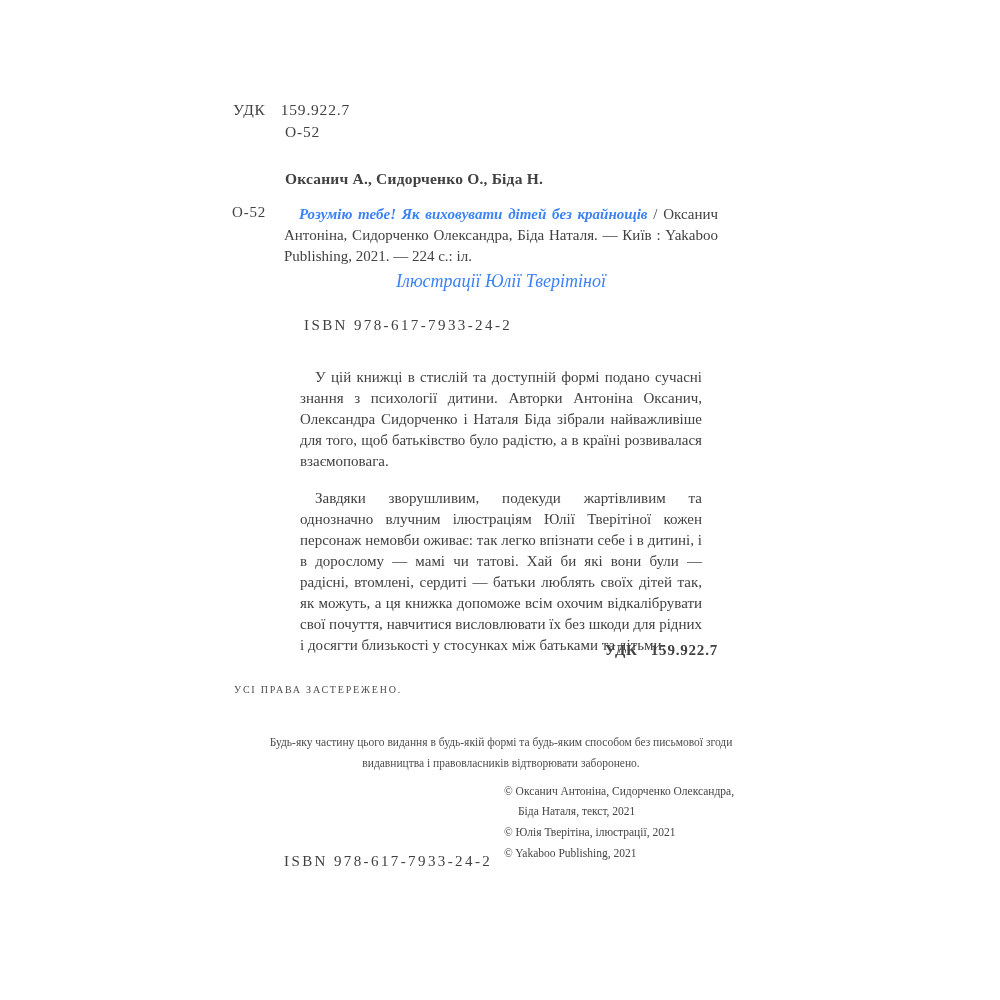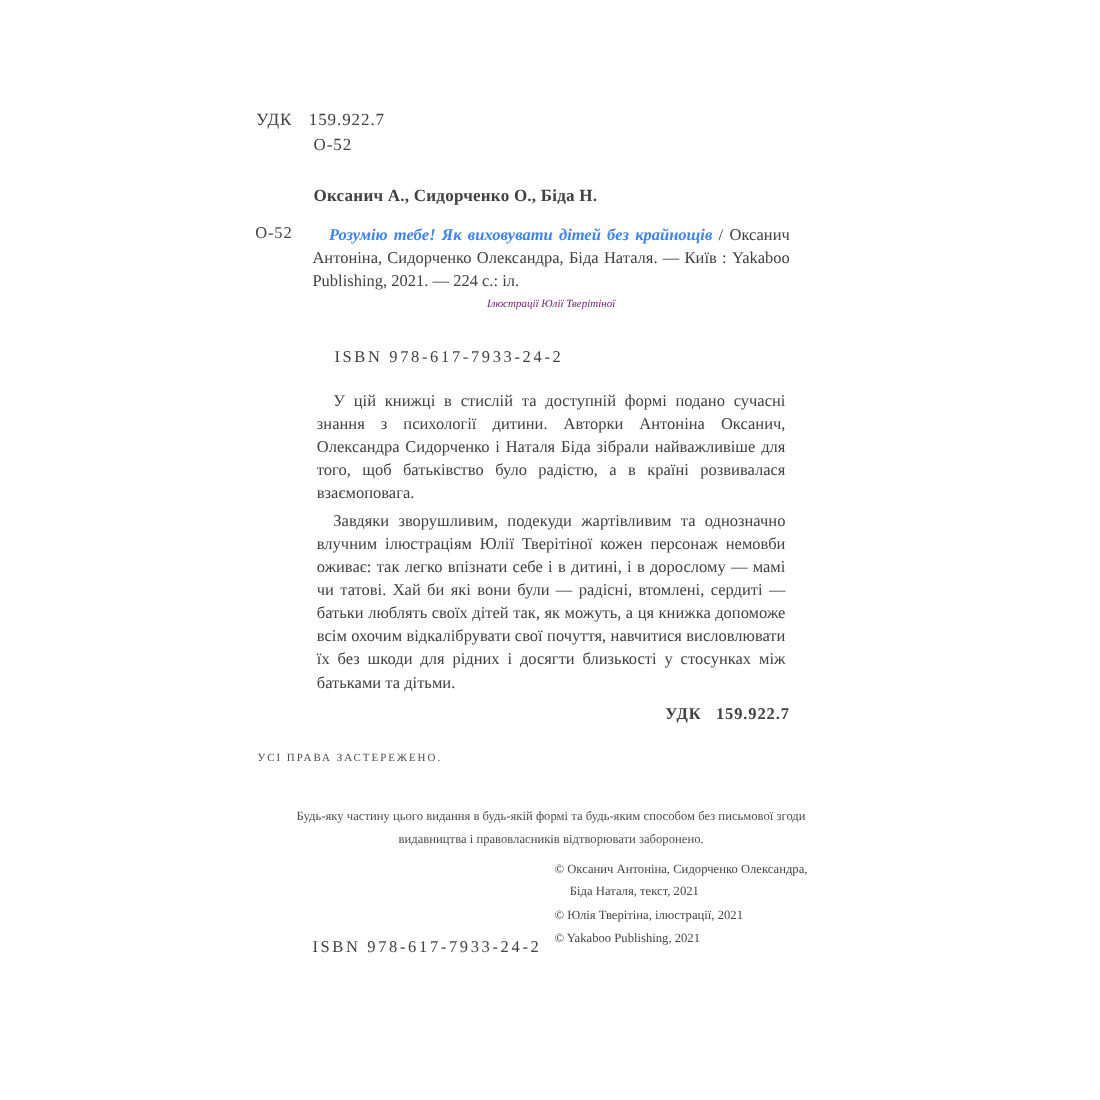--- a/index.html
+++ b/index.html
@@ -30,31 +30,31 @@
   .biblio-code { position:absolute; left:0; top:0; font-size:15px; letter-spacing:0.8px; }
   .biblio-text {
     margin:0 0 0 52px; width:434px;
     font-size:15px; line-height:21px;
     text-align:justify; text-indent:15px;
   }
   .biblio-title { color:#3b82f6; font-style:italic; font-weight:bold; }
 
   .illustrator-line {
     position:absolute; left:284px; top:271px; width:434px;
-    text-align:center; font-style:italic; font-size:10px; color:#701a75;
+    text-align:center; font-style:italic; font-size:18px; color:#3b82f6;
   }
 
   .isbn-top {
     position:absolute; left:284px; top:317px;
     padding-left:20px; font-size:15px; letter-spacing:2.4px;
   }
 
   .annotation { position:absolute; left:284px; top:351px; width:434px; }
   .annotation p {
-    margin:4px; font-size:15px; line-height:21px;
+    margin:16px; font-size:15px; line-height:21px;
     text-align:justify; text-indent:15px;
   }
 
   .udk-bottom {
     position:absolute; left:284px; top:642px; width:434px;
     text-align:right; font-weight:bold; font-size:15px; letter-spacing:0.8px;
   }
   .udk-bottom .udk-value { margin-left:13px; }
 
   .rights-reserved {

